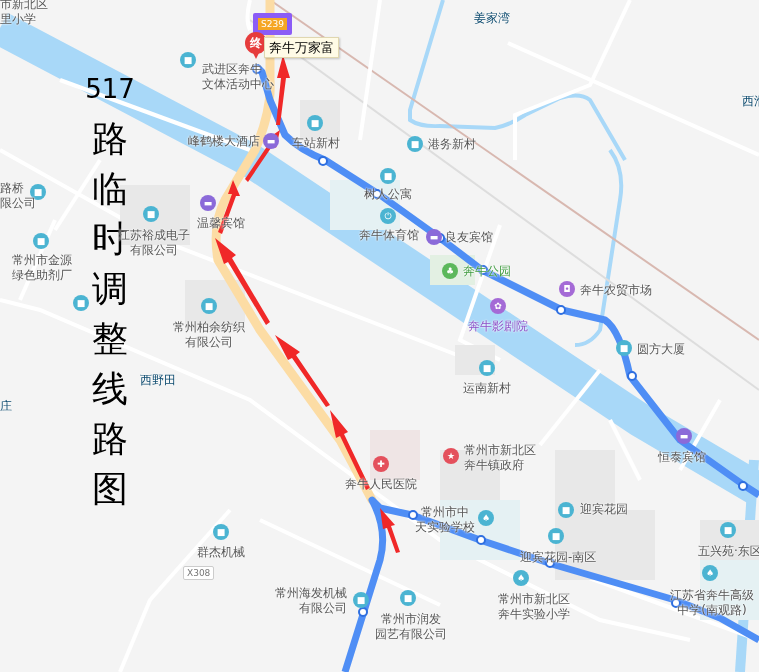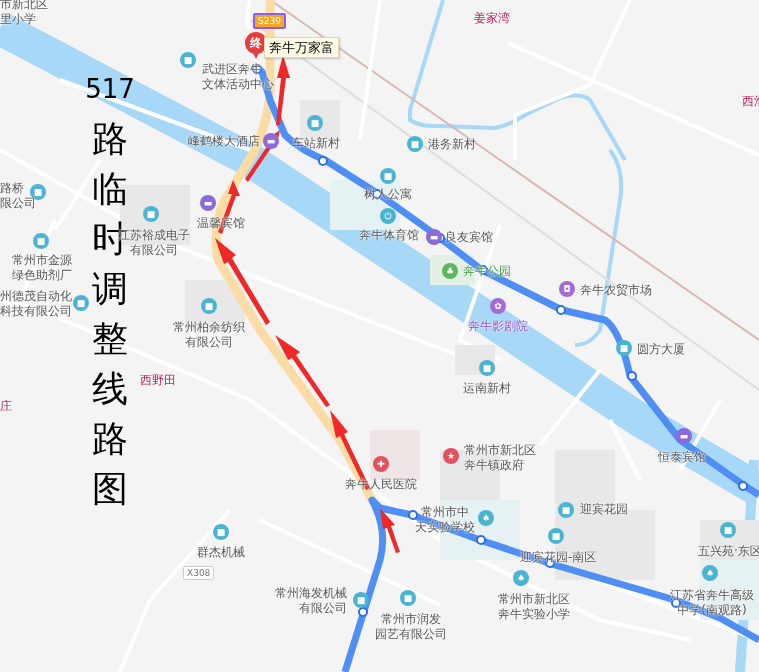--- a/index.html
+++ b/index.html
@@ -3,40 +3,40 @@
 <meta charset="utf-8">
 <style>
   html,body{margin:0;padding:0;}
   body{width:759px;height:672px;overflow:hidden;background:#f5f5f5;font-family:"DejaVu Sans","Liberation Sans",sans-serif;}
   #map{position:relative;width:759px;height:672px;overflow:hidden;background:#f4f4f4;}
   #map svg.base{position:absolute;left:0;top:0;}
   .lbl{position:absolute;font-size:12px;color:#555;white-space:nowrap;line-height:15px;text-shadow:0 0 2px #fff,0 0 2px #fff;}
   .lbl.c{text-align:center;}
   .lbl.green{color:#3c9a3c;}
   .lbl.purple{color:#8a4fc7;}
-  .lbl.gray{color:#be185d;}
+  .lbl.gray{color:#0c4a6e;}
   .pin{position:absolute;width:16px;height:16px;border-radius:50%;color:#fff;font-size:9px;line-height:16px;text-align:center;}
   .pin::after{content:"";position:absolute;left:5px;top:13px;border-left:3px solid transparent;border-right:3px solid transparent;border-top:5px solid inherit;}
   .pin.teal{background:#4bb4d2;}
   .pin.teal::after{border-top-color:#4bb4d2;}
   .pin.purple{background:#8b6ad9;}
   .pin.purple::after{border-top-color:#8b6ad9;}
   .pin.green{background:#5cb85c;}
   .pin.green::after{border-top-color:#5cb85c;}
   .pin.red{background:#e4505c;}
   .pin.red::after{border-top-color:#e4505c;}
   .pin.violet{background:#a46ad6;}
   .pin.violet::after{border-top-color:#a46ad6;}
   .title-col{position:absolute;left:84px;top:64px;width:52px;text-align:center;font-size:36px;line-height:50px;color:#000;font-family:"DejaVu Sans",sans-serif;}
   .title-col .num{font-size:26px;letter-spacing:0;}
   .tooltip{position:absolute;left:264px;top:37px;background:#fffbe6;border:1px solid #e0d7b0;padding:1px 4px;font-size:13px;color:#000;line-height:17px;box-shadow:1px 1px 2px rgba(0,0,0,.2);}
   .end-pin{position:absolute;left:245px;top:32px;width:22px;height:22px;border-radius:50%;background:#e63c3c;color:#fff;font-size:12px;font-weight:bold;line-height:22px;text-align:center;}
   .end-pin::after{content:"";position:absolute;left:7px;top:19px;border-left:4px solid transparent;border-right:4px solid transparent;border-top:8px solid #e63c3c;}
   .road-shield{position:absolute;font-size:9px;line-height:12px;padding:0 3px;border-radius:2px;}
-  .road-shield.s{left:253px;top:13px;background:#f5a623;color:#fff;border:2px solid #8b5cf6;}
+  .road-shield.s{left:253px;top:13px;background:#f5a623;color:#fff;border:5px solid #8b5cf6;}
   .road-shield.x{left:183px;top:566px;background:#fff;color:#777;border:1px solid #ccc;}
 </style>
 </head>
 <body>
 
 <div id="map">
 
   <svg class="base" width="759" height="672" viewBox="0 0 759 672">
 
     <path d="M0,28 L250,160 L640,420 L759,490" stroke="#a8d8f8" stroke-width="34" fill="none"></path>
@@ -190,24 +190,20 @@
       <div>有限公司</div>
     </div>
   <div class="lbl" style="left:359px;top:228px;">奔牛体育馆</div>
   <div class="lbl" style="left:445px;top:230px;">良友宾馆</div>
   <div class="lbl c" style="left:12px;top:253px;">
       <div>常州市金源</div>
       <div>绿色助剂厂</div>
     </div>
   <div class="lbl green" style="left:463px;top:264px;">奔牛公园</div>
   <div class="lbl" style="left:580px;top:283px;">奔牛农贸市场</div>
-  <div class="lbl" style="left:0;top:289px;">
-      <div>州德茂自动化</div>
-      <div>科技有限公司</div>
-    </div>
   <div class="lbl c" style="left:173px;top:320px;">
       <div>常州柏余纺织</div>
       <div>有限公司</div>
     </div>
   <div class="lbl purple" style="left:468px;top:319px;">奔牛影剧院</div>
   <div class="lbl" style="left:637px;top:342px;">圆方大厦</div>
   <div class="lbl gray" style="left:140px;top:373px;">西野田</div>
   <div class="lbl" style="left:463px;top:381px;">运南新村</div>
   <div class="lbl gray" style="left:0;top:399px;">庄</div>
   <div class="lbl" style="left:658px;top:450px;">恒泰宾馆</div>

